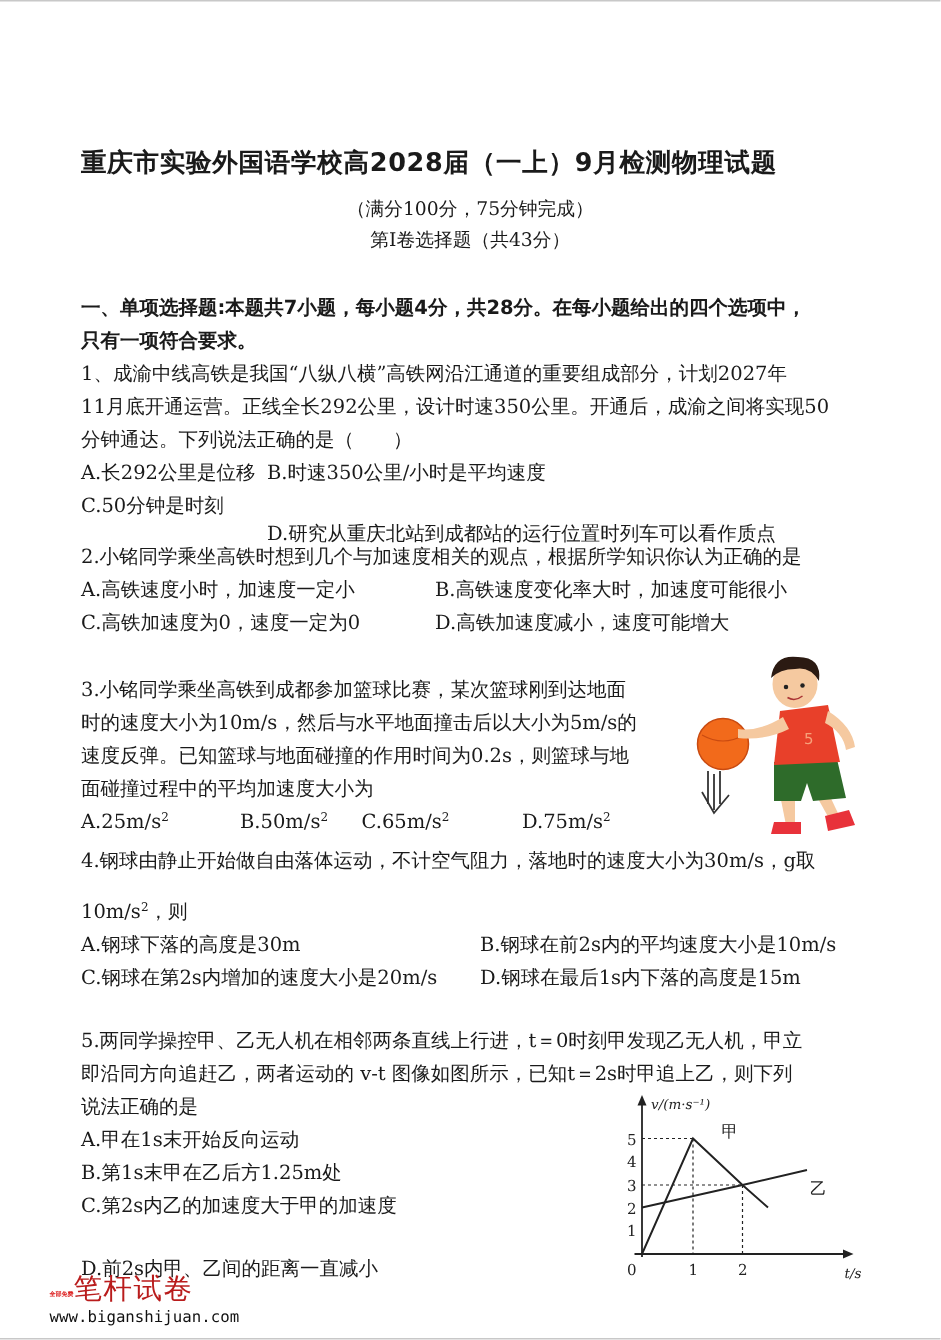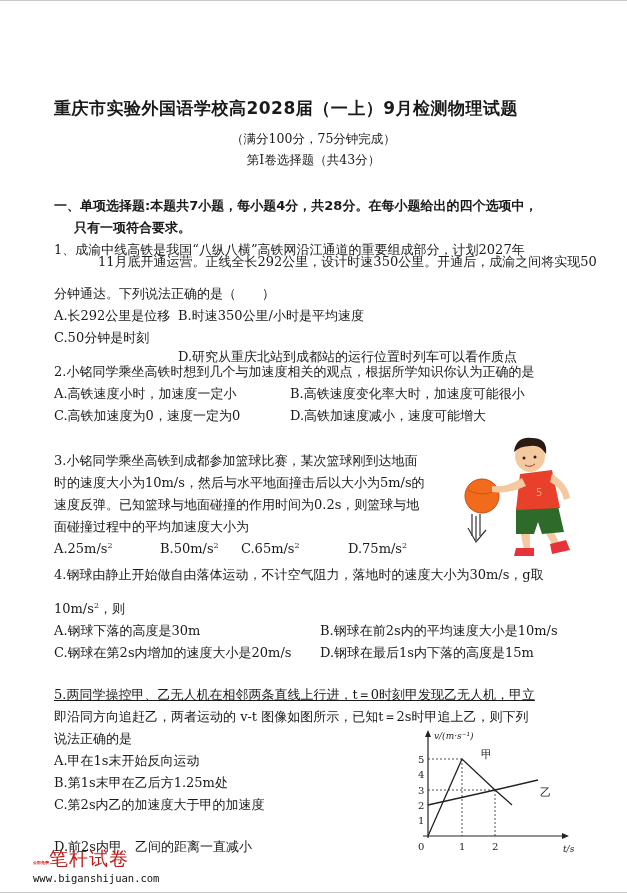--- a/index.html
+++ b/index.html
@@ -48,25 +48,25 @@
 </head>
 <body>
 
 <div class="edge-top"></div>
 
 <div class="title">重庆市实验外国语学校高2028届（一上）9月检测物理试题</div>
 <div class="subtitle sub1">（满分100分，75分钟完成）</div>
 <div class="subtitle sub2">第Ⅰ卷选择题（共43分）</div>
 
 <div class="line bold" style="top:197px;">一、单项选择题:本题共7小题，每小题4分，共28分。在每小题给出的四个选项中，</div>
-<div class="line bold" style="top:219px;margin-left:20px;">只有一项符合要求。</div>
+<div class="line bold" style="top:219px;">只有一项符合要求。</div>
 
 <div>
   <div class="line" style="top:241px;">1、成渝中线高铁是我国“八纵八横”高铁网沿江通道的重要组成部分，计划2027年</div>
-  <div class="line" style="top:253px;margin-left:44px;">11月底开通运营。正线全长292公里，设计时速350公里。开通后，成渝之间将实现50</div>
+  <div class="line" style="top:263px;">11月底开通运营。正线全长292公里，设计时速350公里。开通后，成渝之间将实现50</div>
   <div class="line" style="top:285px;">分钟通达。下列说法正确的是（　　）</div>
   <div class="line" style="top:307px;text-align:right;">A.长292公里是位移</div>
   <div class="line" style="top:307px; left:178px;">B.时速350公里/小时是平均速度</div>
   <div class="line" style="top:329px;">C.50分钟是时刻</div>
   <div class="line" style="top:348px; left:178px;">D.研究从重庆北站到成都站的运行位置时列车可以看作质点</div>
 </div>
 
 <div>
   <div class="line" style="top:363px;">2.小铭同学乘坐高铁时想到几个与加速度相关的观点，根据所学知识你认为正确的是</div>
   <div class="line" style="top:385px;">A.高铁速度小时，加速度一定小</div>
@@ -121,21 +121,21 @@
 <div>
   <div class="line" style="top:566px;">4.钢球由静止开始做自由落体运动，不计空气阻力，落地时的速度大小为30m/s，g取</div>
   <div class="line" style="top:600px;"><span>10m/s</span><sup>2</sup><span>，则</span></div>
   <div class="line" style="top:622px;">A.钢球下落的高度是30m</div>
   <div class="line" style="top:622px; left:320px;">B.钢球在前2s内的平均速度大小是10m/s</div>
   <div class="line" style="top:644px;">C.钢球在第2s内增加的速度大小是20m/s</div>
   <div class="line" style="top:644px; left:320px;">D.钢球在最后1s内下落的高度是15m</div>
 </div>
 
 <div>
-  <div class="line" style="top:686px;text-decoration:underline;">5.两同学操控甲、乙无人机在相邻两条直线上行进，t＝0时刻甲发现乙无人机，甲立</div>
+  <div class="line" style="top:686px;">5.两同学操控甲、乙无人机在相邻两条直线上行进，t＝0时刻甲发现乙无人机，甲立</div>
   <div class="line" style="top:708px;">即沿同方向追赶乙，两者运动的 v-t 图像如图所示，已知t＝2s时甲追上乙，则下列</div>
   <div class="line" style="top:730px;">说法正确的是</div>
   <div class="line" style="top:752px;">A.甲在1s末开始反向运动</div>
   <div class="line" style="top:774px;">B.第1s末甲在乙后方1.25m处</div>
   <div class="line" style="top:796px;text-align:right;">C.第2s内乙的加速度大于甲的加速度</div>
   <div class="line" style="top:818px;margin-top:20px;">D.前2s内甲、乙间的距离一直减小</div>
 
   <svg class="graph" viewBox="0 0 180 130" font-family="DejaVu Serif, serif" font-size="10" fill="#222">
 
     <line x1="23" y1="110" x2="23" y2="6" stroke="#222" stroke-width="1.2"></line>

